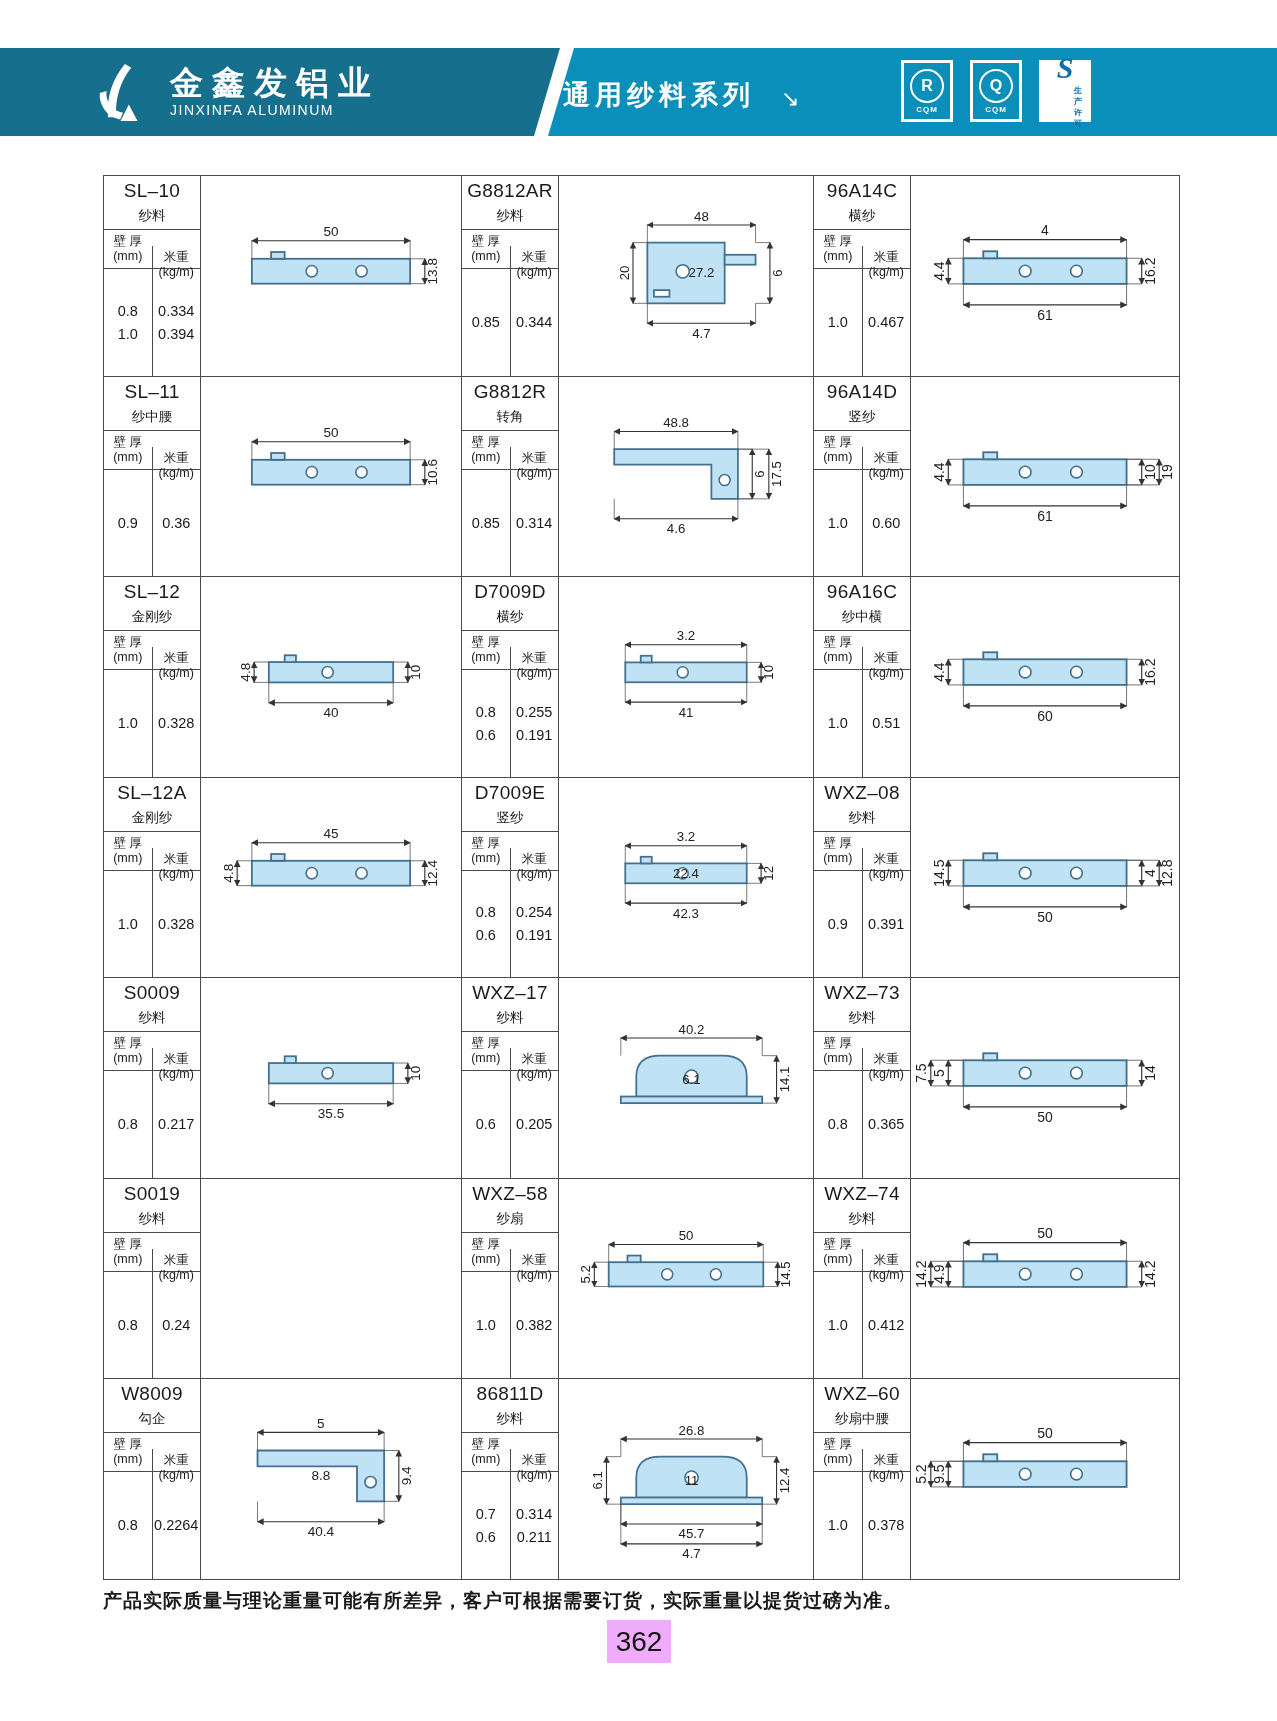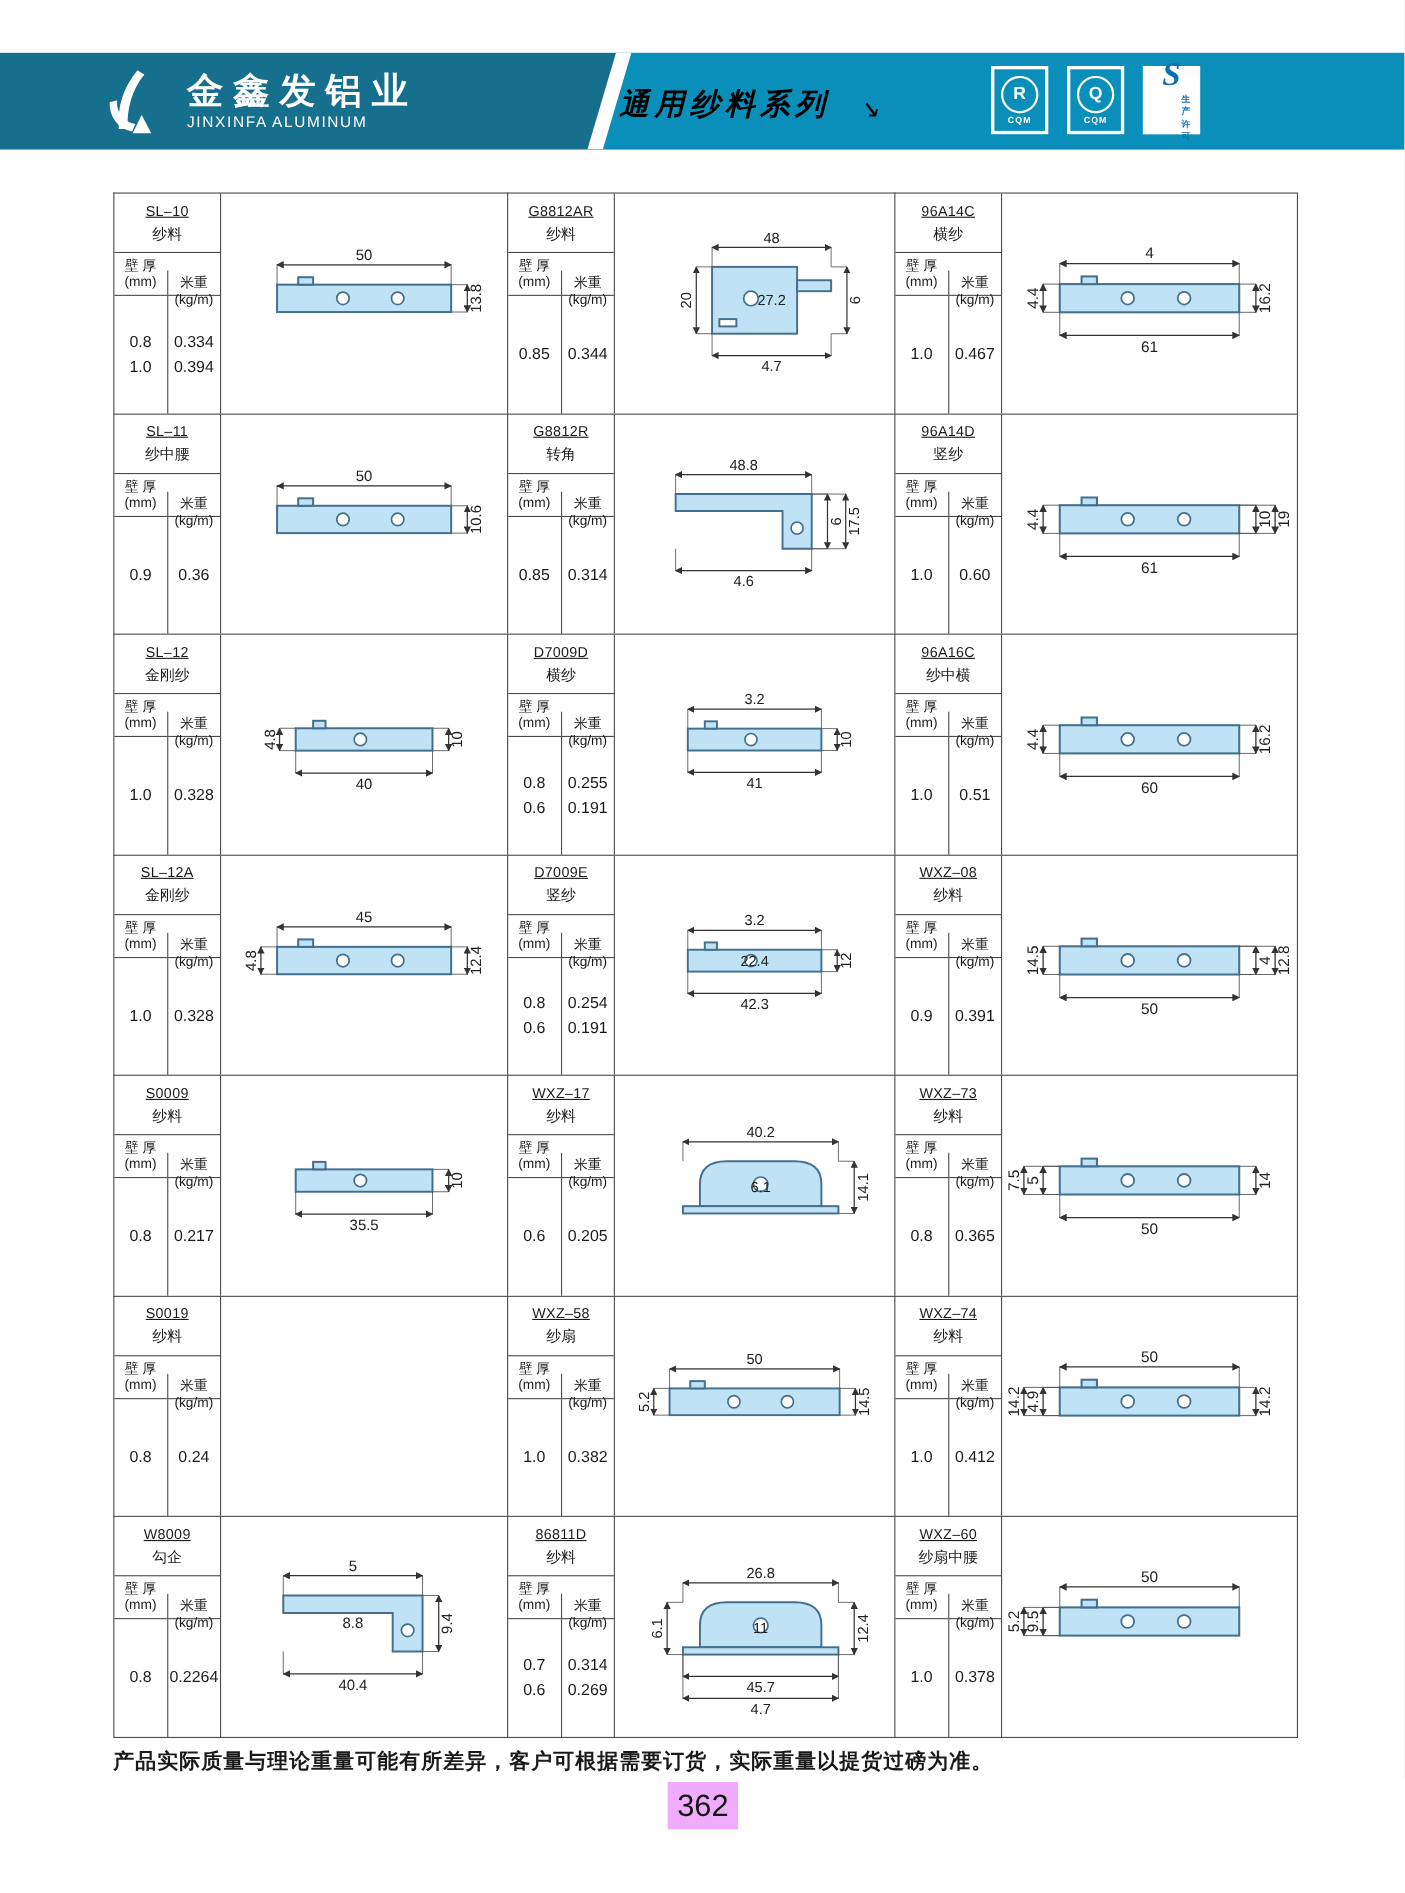--- a/index.html
+++ b/index.html
@@ -9,42 +9,42 @@
   
   .banner{position:absolute;top:48px;left:0;right:0;height:88px;background:#0a8fba;}
   .banner .wedge{position:absolute;top:0;bottom:0;left:0;width:574px;background:#fff;
                  clip-path:polygon(0 0,100% 0,calc(100% - 26px) 100%,0 100%);}
   .banner .brand{position:absolute;top:0;bottom:0;left:0;width:560px;background:#176f8e;
                  clip-path:polygon(0 0,100% 0,calc(100% - 26px) 100%,0 100%);
                  display:flex;align-items:center;padding-left:92px;box-sizing:border-box;gap:16px;}
   .logo{width:62px;height:62px;flex:0 0 auto;}
   .brand-cn{font-size:33px;font-weight:bold;color:#fff;letter-spacing:9px;line-height:1.05;white-space:nowrap;}
   .brand-en{font-size:14px;font-weight:normal;color:#fff;letter-spacing:1.5px;margin-top:2px;white-space:nowrap;}
-  .series{position:absolute;left:563px;top:29px;color:#000000;font-size:27px;letter-spacing:5px;
-          font-weight:600;white-space:nowrap;display:flex;align-items:flex-start;font-style:italic;}
+  .series{position:absolute;left:563px;top:29px;color:#ffffff;font-size:27px;letter-spacing:5px;
+          font-weight:600;white-space:nowrap;display:flex;align-items:flex-start;}
   .series .arrow{font-size:22px;letter-spacing:0;margin-left:26px;transform:translateY(9px);font-weight:400;}
   .badges{position:absolute;right:186px;top:12px;display:flex;gap:17px;}
   .badge{width:52px;height:62px;border:3px solid #fff;box-sizing:border-box;display:flex;
          flex-direction:column;align-items:center;justify-content:center;color:#fff;gap:2px;}
   .badge .ring{width:30px;height:30px;border:2px solid #fff;border-radius:50%;display:flex;
                align-items:center;justify-content:center;font-size:16px;font-weight:bold;}
   .badge .sub{font-size:8px;font-weight:bold;letter-spacing:1px;}
   .badge.lic{background:#fff;border-color:#fff;color:#0a6fae;}
   .badge.lic .big{font-family:"Liberation Serif",serif;font-size:30px;font-weight:bold;font-style:italic;line-height:1;}
   .badge.lic .sub{letter-spacing:0;color:#0a6fae;margin-left:32px;}
 
   
   .grid{position:absolute;top:175px;left:103px;width:1076px;display:grid;
         grid-template-columns:358px 352px 366px;grid-auto-rows:200.5px;
         border-right:1.5px solid #4a4a4a;border-bottom:1.5px solid #4a4a4a;}
   .cell{display:flex;border-left:1.5px solid #4a4a4a;border-top:1.5px solid #4a4a4a;box-sizing:border-box;}
   .spec{width:97px;flex:0 0 auto;border-right:1.5px solid #4a4a4a;display:flex;flex-direction:column;box-sizing:border-box;}
   .spec-head{height:53px;flex:0 0 auto;border-bottom:1.5px solid #4a4a4a;text-align:center;
              display:flex;flex-direction:column;justify-content:center;gap:5px;}
-  .code{font-size:13px;letter-spacing:.3px;text-decoration:underline;}
+  .code{font-size:19px;letter-spacing:.3px;}
   .ptype{font-size:13.5px;}
   .col-heads{height:38px;flex:0 0 auto;border-bottom:1.5px solid #4a4a4a;display:flex;}
   .ch{flex:1;text-align:center;font-size:12.5px;line-height:1.2;padding-top:4px;box-sizing:border-box;}
   .ch + .ch{border-left:1.5px solid #4a4a4a;margin-top:16px;}
   .vals{flex:1;display:flex;}
   .vcol{flex:1;display:flex;flex-direction:column;align-items:center;justify-content:center;
         gap:7px;font-size:14.5px;box-sizing:border-box;}
   .vcol + .vcol{border-left:1.5px solid #4a4a4a;}
   .draw{flex:1;position:relative;}
   .draw svg{position:absolute;inset:0;width:100%;height:100%;}
@@ -1006,21 +1006,21 @@
         <div class="ch"><span class="l1">壁 厚</span><br><span class="l2">(mm)</span></div>
         <div class="ch"><span class="l1">米重</span><br><span class="l2">(kg/m)</span></div>
       </div>
       <div class="vals">
         <div class="vcol">
               <div>0.7</div>
               <div>0.6</div>
             </div>
         <div class="vcol">
               <div>0.314</div>
-              <div>0.269</div>
+              <div>0.211</div>
             </div>
       </div>
     </div>
     <div class="draw">
           <svg viewBox="0 0 230 150" preserveAspectRatio="xMidYMid meet">
             <defs>
               <marker id="ar19" viewBox="0 0 10 10" refX="9" refY="5" markerWidth="6" markerHeight="6" orient="auto-start-reverse">
                 <path d="M0,0 L10,5 L0,10 z" fill="#333"></path>
               </marker>
             </defs>

